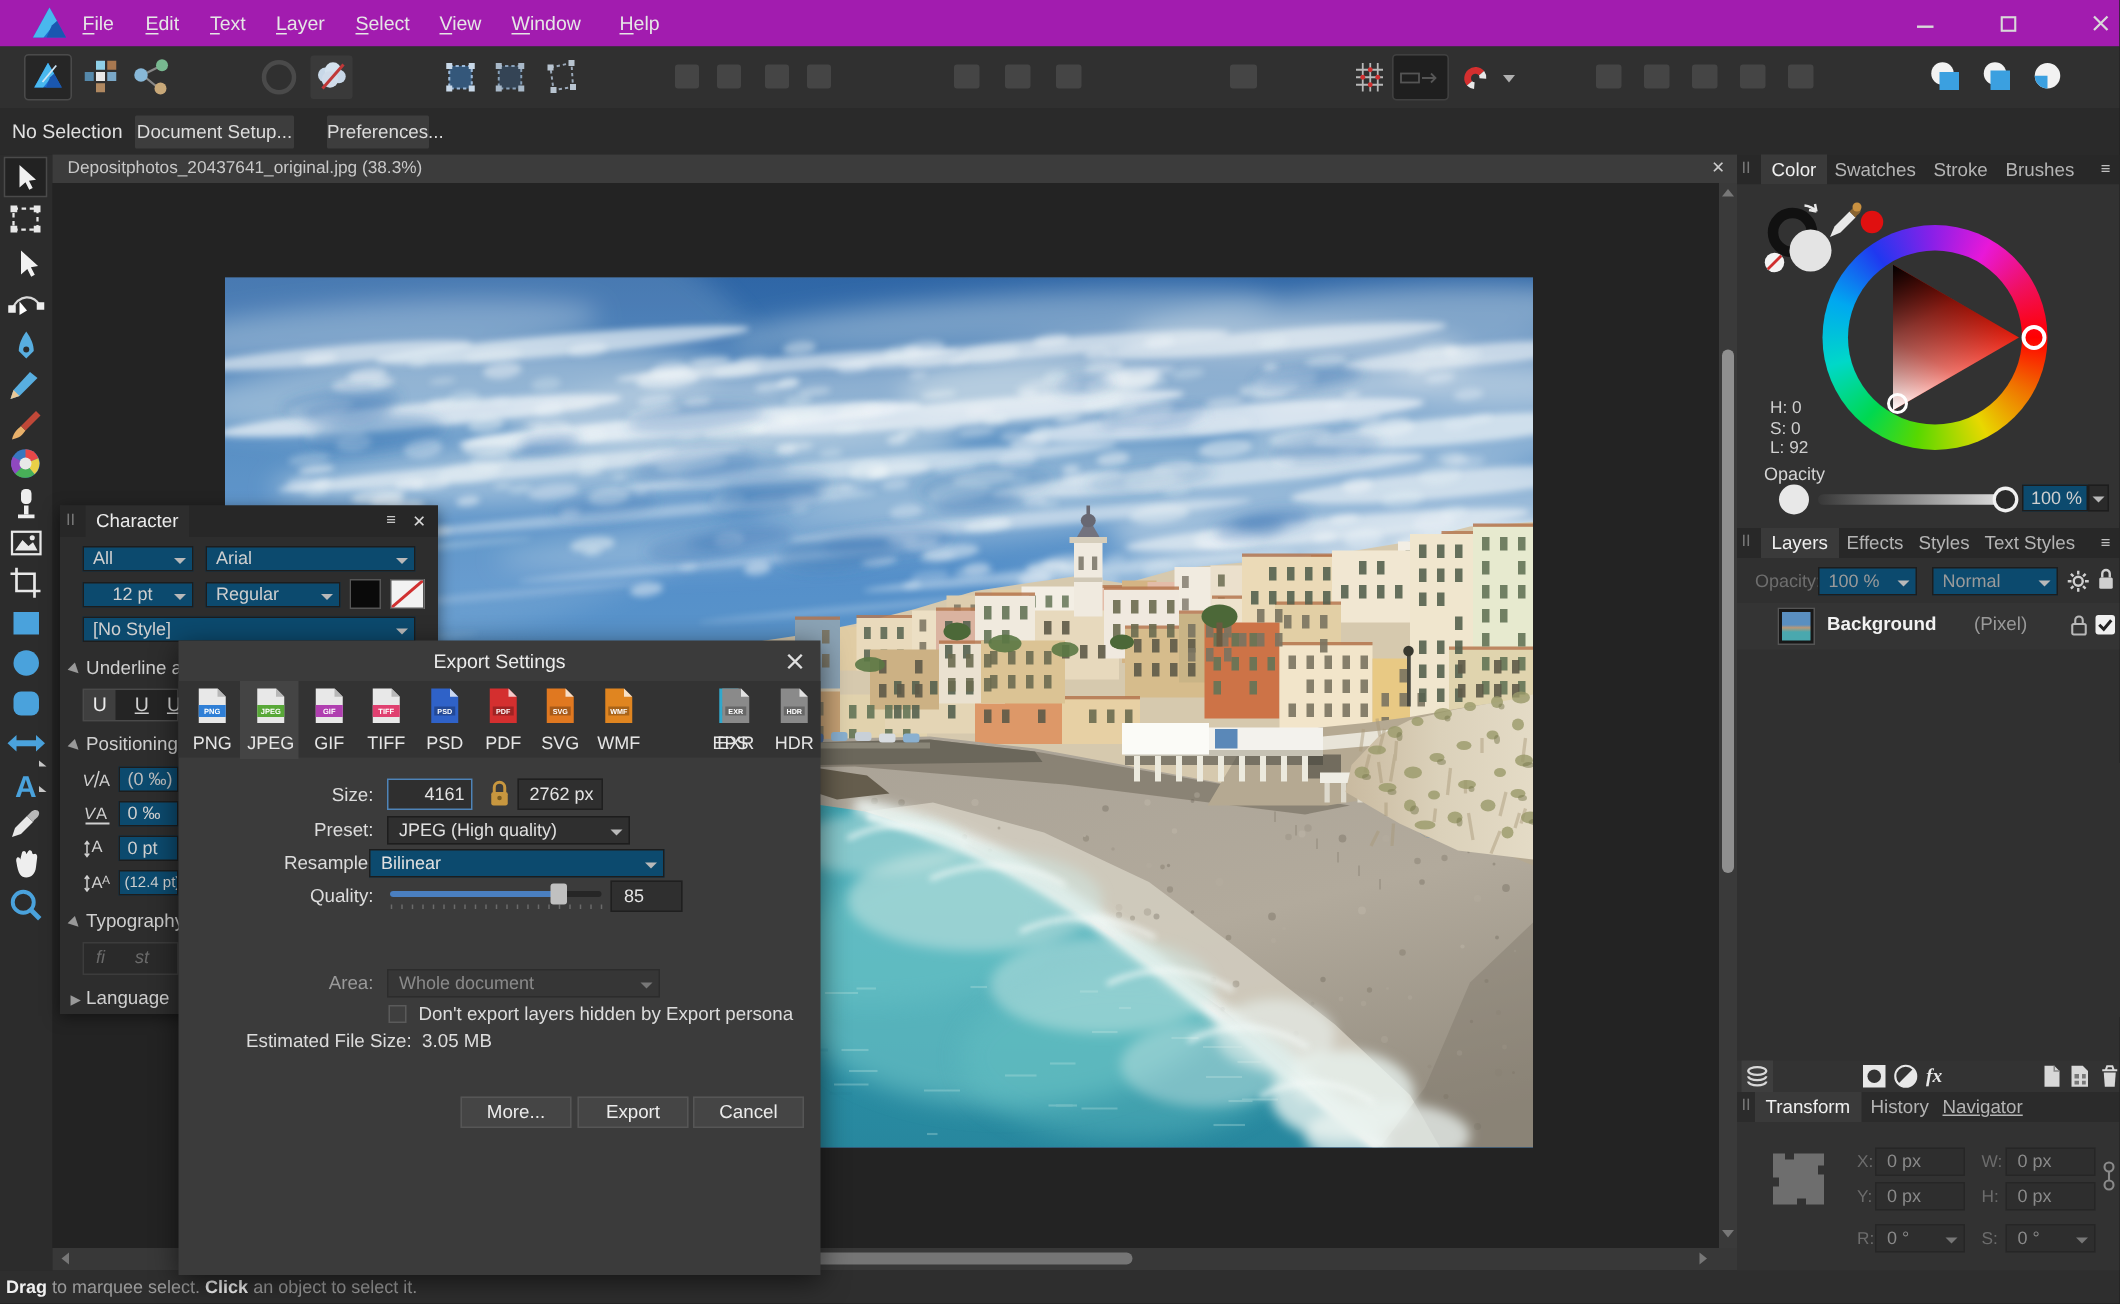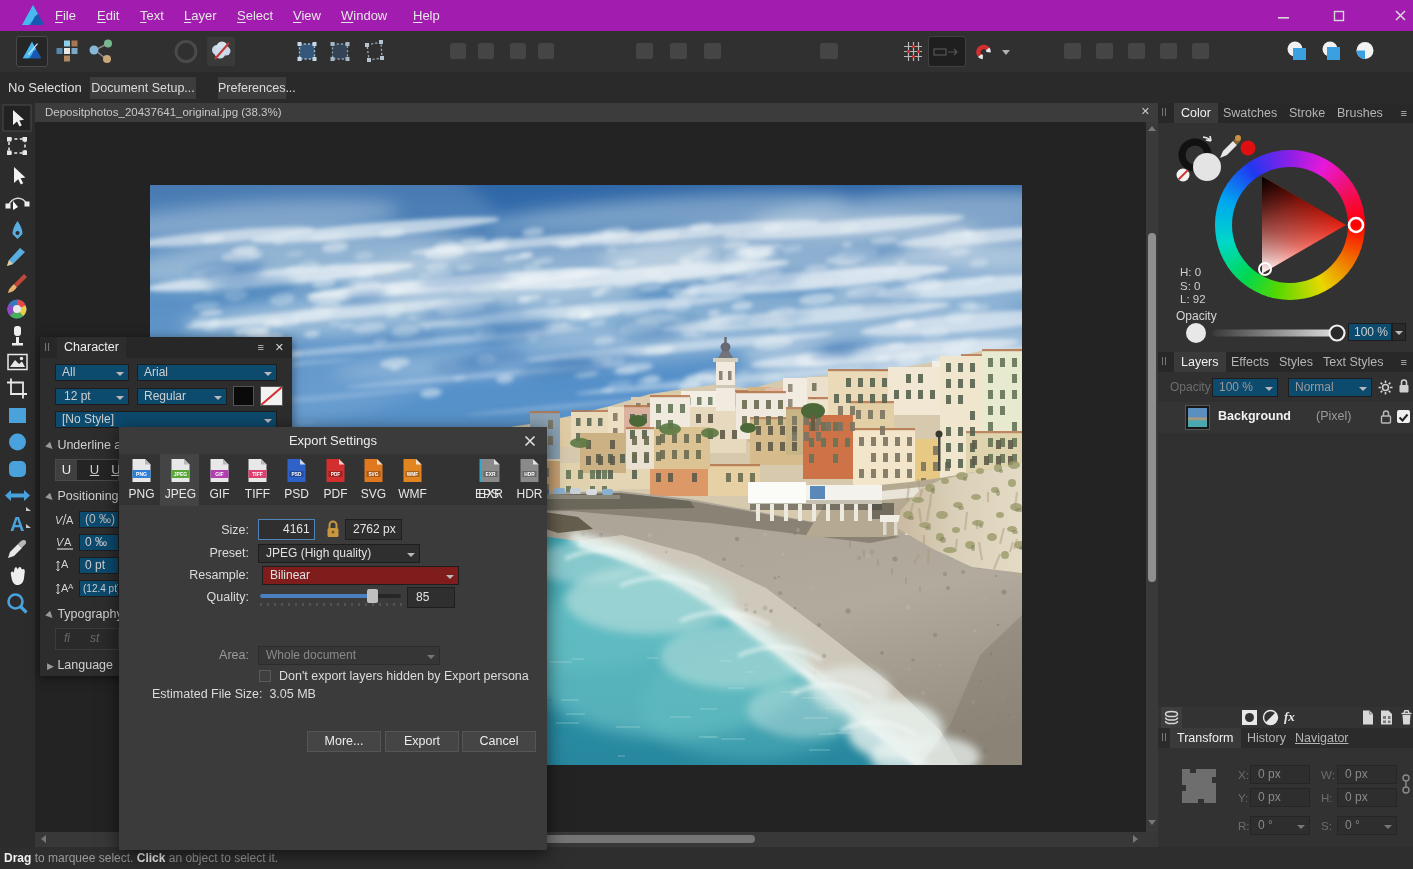--- a/index.html
+++ b/index.html
@@ -1552,21 +1552,21 @@
   </div>
   <div id="charpanel">
     <div class="abs" style="left:0; top:0; width:252px; height:21px; background:#272727;">
       <span style="position:absolute; left:4px; top:4px; color:#777; font-size:11px;">II</span>
       <div class="abs" style="left:17px; top:0; width:69px; height:21px; background:#2d2d2d; color:#ececec; font-size:12.5px; line-height:21px; text-align:center;">Character</div>
       <span class="abs" style="right:28px; top:4px; color:#c8c8c8; font-size:11px;">≡</span>
       <span class="abs" style="right:8px; top:4px; color:#d8d8d8; font-size:11px;">✕</span>
     </div>
     <div class="combo" style="left:15px; top:27px; width:74px; height:17px; line-height:15px; padding-left:6px;">All<span class="car"></span></div>
     <div class="combo" style="left:97px; top:27px; width:140px; height:17px; line-height:15px; padding-left:6px;">Arial<span class="car"></span></div>
-    <div class="combo" style="left:15px; top:51px; width:74px; height:17px; line-height:15px; padding-left:8px;">12 pt<span class="car"></span></div>
+    <div class="combo" style="left:15px; top:51px; width:74px; height:17px; line-height:15px; padding-left:19px;">12 pt<span class="car"></span></div>
     <div class="combo" style="left:97px; top:51px; width:90px; height:17px; line-height:15px; padding-left:6px;">Regular<span class="car"></span></div>
     <div class="abs" style="left:193px; top:49px; width:21px; height:20px; background:#0a0a0a; border:1px solid #555;"></div>
     <div class="abs" style="left:220px; top:49px; width:23px; height:20px; background:#f2f2f2; border:1px solid #555;"><svg width="21" height="18">
           <path d="M0 18 L21 0" stroke="#d03030" stroke-width="2"></path>
         </svg></div>
     <div class="combo" style="left:15px; top:74px; width:222px; height:17px; line-height:15px; padding-left:6px;">[No Style]<span class="car"></span></div>
     <div class="abs" style="left:7px; top:101px; color:#cfcfcf; font-size:12.5px;"><span style="display:inline-block; transform:rotate(45deg); font-size:9px; color:#999;">▶</span>&nbsp;Underline a</div>
     <div class="abs" style="left:15px; top:122px; width:64px; height:22px; background:#242424; border:1px solid #4a4a4a;"></div>
     <div class="abs" style="left:16px; top:123px; width:21px; height:20px; background:#3f3f3f; color:#ececec; font-size:13px; text-align:center; line-height:20px;">U</div>
     <div class="abs" style="left:44px; top:123px; width:21px; height:20px; color:#cfcfcf; font-size:13px; text-align:center; line-height:20px; text-decoration:underline;">U</div>
@@ -1718,33 +1718,33 @@
     <div class="abs" style="left:139px; top:92px; width:57px; height:21px; background:#2f2f2f; border:1px solid #4f84b8; color:#e4e4e4; font-size:12px; line-height:19px; padding-left:24px;">4161 px</div>
     <svg class="abs" style="left:206px; top:92px;" width="16" height="20" viewBox="0 0 16 20">
         <rect x="2.5" y="9" width="11" height="9" rx="1.5" fill="#c8973f"></rect>
         <path d="M4.5 9 V6 A3.5 3.5 0 0 1 11.5 6 V9" fill="none" stroke="#c8973f" stroke-width="2"></path>
         <circle cx="8" cy="13" r="1.5" fill="#7a5c20"></circle>
       </svg>
     <div class="abs" style="left:226px; top:92px; width:57px; height:21px; background:#2f2f2f; border:1px solid #1f1f1f; color:#e4e4e4; font-size:12px; line-height:19px; padding-left:7px;">2762 px</div>
     <div class="abs" style="right:298px; top:119px; font-size:12.5px; color:#dcdcdc;">Preset:</div>
     <div class="combo" style="left:139px; top:117px; width:162px; height:19px; line-height:17px; padding-left:7px; background:#2f2f2f; color:#e0e0e0;">JPEG (High quality)<span class="car"></span></div>
     <div class="abs" style="right:298px; top:141px; font-size:12.5px; color:#dcdcdc;">Resample:</div>
-    <div class="combo" style="left:143px; top:139px; width:197px; height:19px; line-height:17px; padding-left:7px; background:#7f1d1d; color:#e0e0e0;">Bilinear<span class="car"></span></div>
+    <div class="combo" style="left:127px; top:139px; width:197px; height:19px; line-height:17px; padding-left:7px; background:#0c4a6e; color:#e0e0e0;">Bilinear<span class="car"></span></div>
     <div class="abs" style="right:298px; top:163px; font-size:12.5px; color:#dcdcdc;">Quality:</div>
     <svg class="abs" style="left:139px; top:160px;" width="145" height="24" viewBox="0 0 145 24">
       <rect x="2" y="7" width="141" height="4" rx="2" fill="#262626"></rect>
       <rect x="2" y="7" width="113" height="4" rx="2" fill="#4a7fc0"></rect>
       <g stroke="#6a6a6a" stroke-width="1">
           <path d="M3 16 V19 M10 16 V19 M17 16 V19 M24 16 V19 M31 16 V19 M38 16 V19 M45 16 V19 M52 16 V19 M59 16 V19 M66 16 V19 M73 16 V19 M80 16 V19 M87 16 V19 M94 16 V19 M101 16 V19 M108 16 V19 M115 16 V19 M122 16 V19 M129 16 V19 M136 16 V19 M143 16 V19"></path>
         </g>
       <rect x="109" y="2" width="11" height="14" rx="2" fill="#c0c0c0"></rect>
     </svg>
     <div class="abs" style="left:288px; top:160px; width:48px; height:21px; background:#2f2f2f; border:1px solid #1f1f1f; color:#e4e4e4; font-size:12px; line-height:19px; padding-left:8px;">85</div>
     <div class="abs" style="right:298px; top:221px; font-size:12.5px; color:#9a9a9a;">Area:</div>
     <div class="combo" style="left:139px; top:219px; width:182px; height:19px; line-height:17px; padding-left:7px; background:#363636; color:#8a8a8a; border-color:#2c2c2c;">Whole document<span class="car" style="border-top-color:#777;"></span></div>
     <div class="abs" style="left:140px; top:243px; width:12px; height:12px; background:#3f3f3f; border:1px solid #5a5a5a;"></div>
     <div class="abs" style="left:160px; top:242px; font-size:12.5px; color:#dcdcdc;">Don't export layers hidden by Export persona</div>
-    <div class="abs" style="left:33px; top:260px; font-size:12.5px; color:#dcdcdc;">Estimated File Size:&nbsp; 3.05 MB</div>
+    <div class="abs" style="left:45px; top:260px; font-size:12.5px; color:#dcdcdc;">Estimated File Size:&nbsp; 3.05 MB</div>
     <div class="abs" style="left:188px; top:304px; width:74px; height:21px; background:#454545; border:1px solid #565656; color:#ececec; font-size:12.5px; text-align:center; line-height:19px;">More...</div>
     <div class="abs" style="left:266px; top:304px; width:74px; height:21px; background:#454545; border:1px solid #565656; color:#ececec; font-size:12.5px; text-align:center; line-height:19px;">Export</div>
     <div class="abs" style="left:343px; top:304px; width:74px; height:21px; background:#454545; border:1px solid #565656; color:#ececec; font-size:12.5px; text-align:center; line-height:19px;">Cancel</div>
   </div>
 </div>
 
 </body></html>

